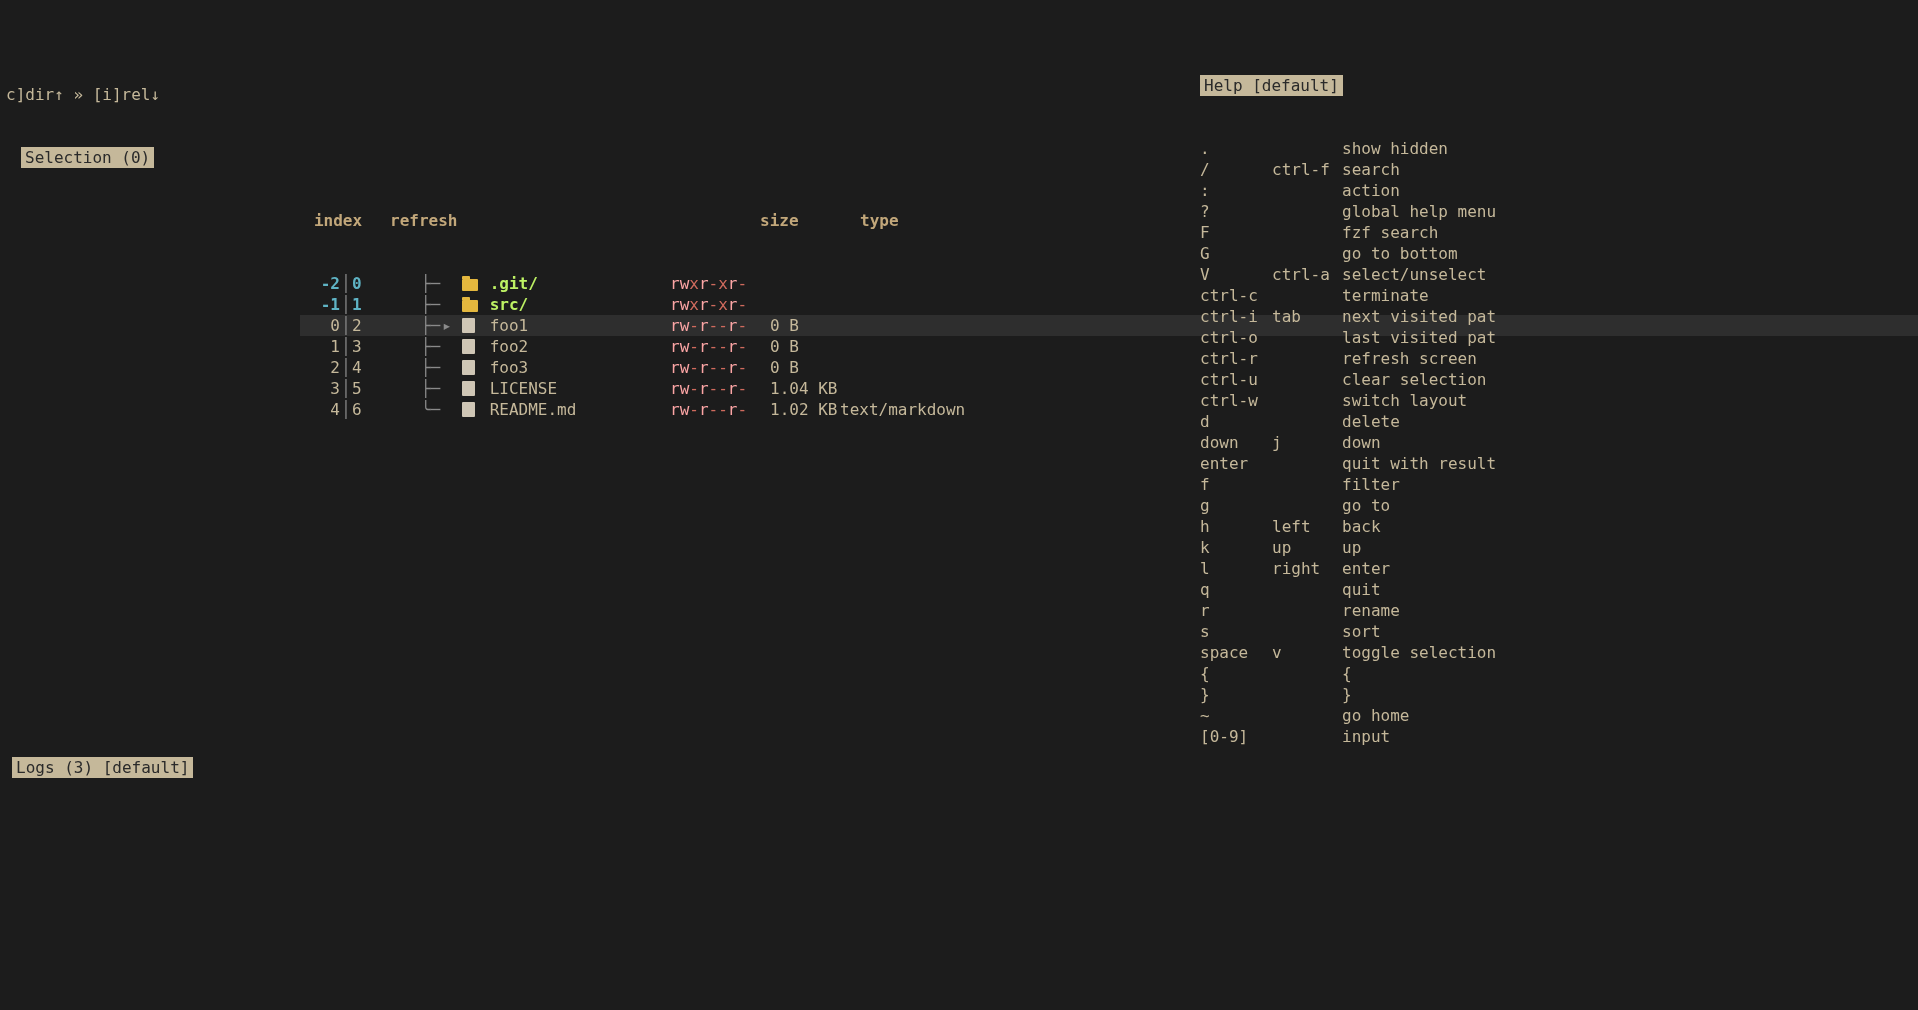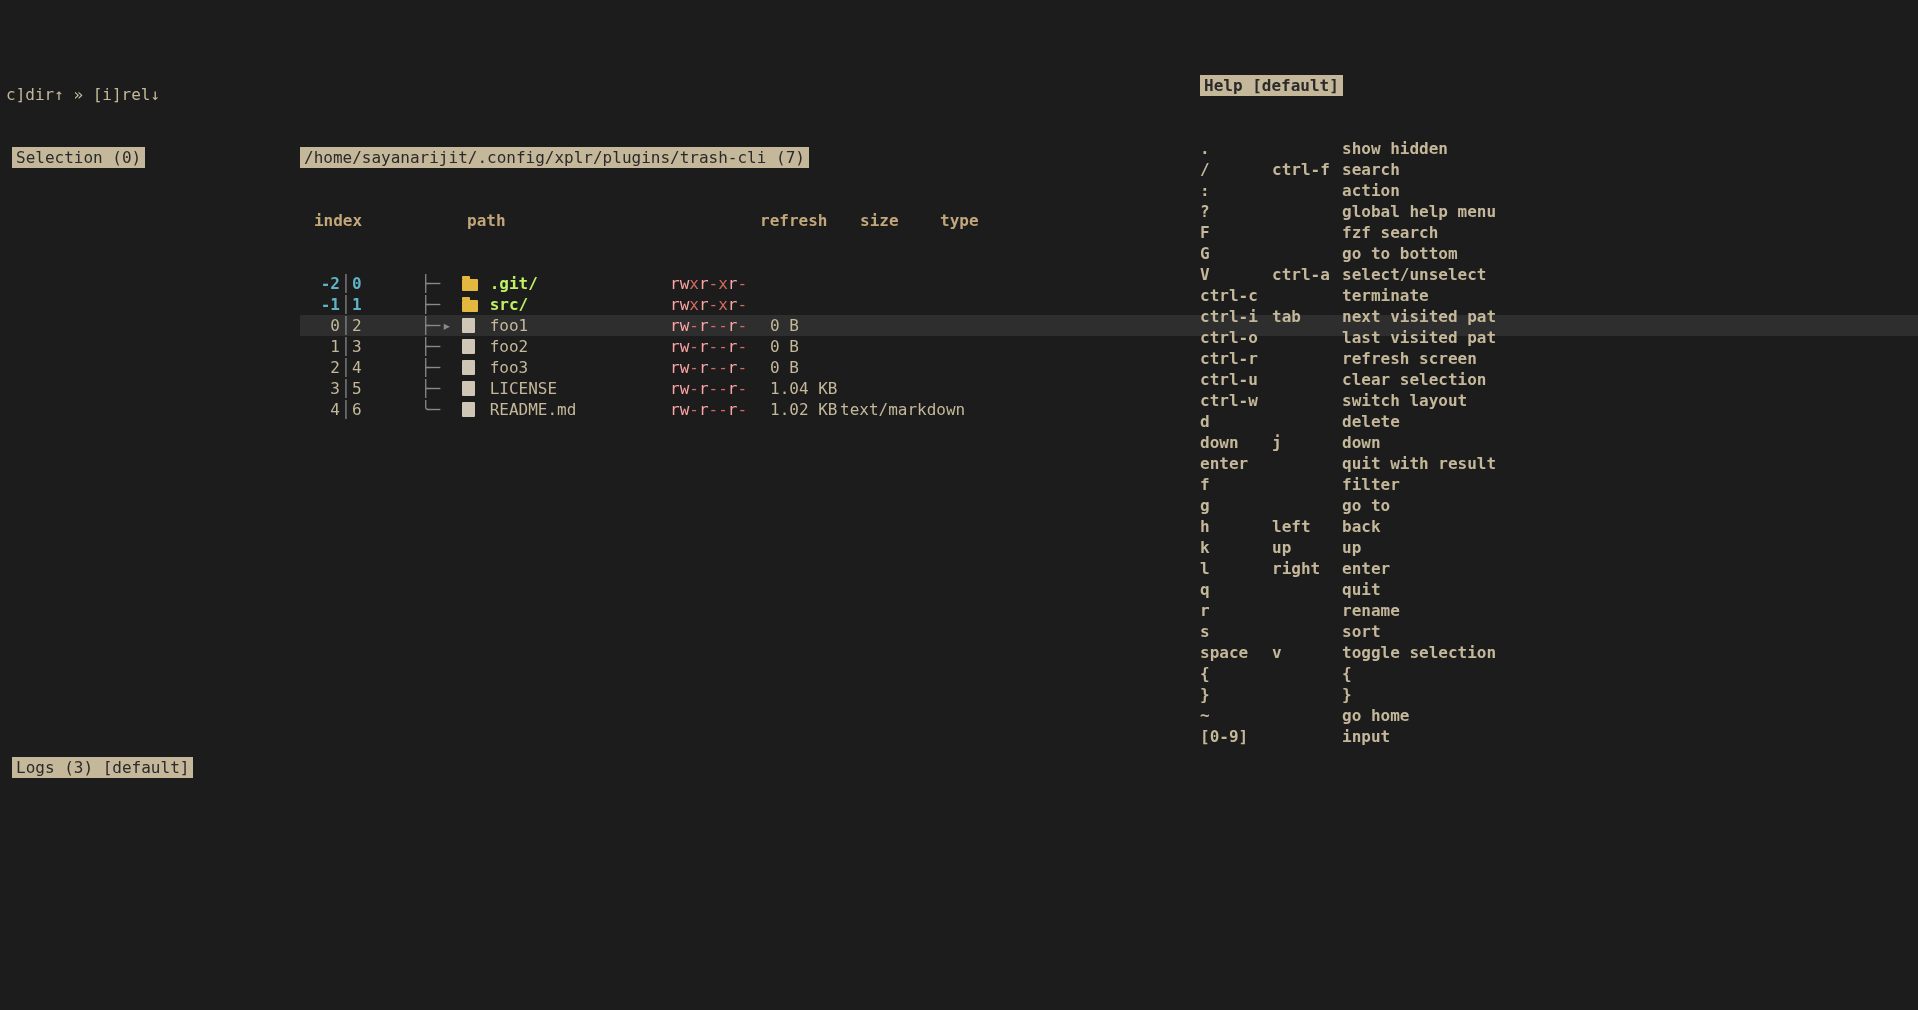--- a/index.html
+++ b/index.html
@@ -11,21 +11,21 @@
     line-height: 21px;
     width: 1918px;
     height: 1010px;
     overflow: hidden;
     white-space: pre;
   }
   .sortbar { padding-left: 6px; }
 
   .hdr { display: grid; grid-template-columns: 300px 890px 1px 520px; }
   .badge { background: #c5b89a; color: #2a2a2a; padding: 0 4px; display: inline-block; }
-  .badge-wrap { padding-left: 12px; }
+  .badge-wrap { padding-left: 21px; }
 
   .colhdr {
     display: grid;
     grid-template-columns: 90px 370px 100px 80px 160px;
     color: #c2a77a;
     font-weight: bold;
     padding-left: 300px;
   }
   .colhdr .idx { text-align: center; padding-right: 14px; }
 
@@ -59,44 +59,42 @@
   .icon-folder::before {
     content: ""; position: absolute; top: -3px; left: 0;
     width: 8px; height: 3px; background: #e4b73e; border-radius: 1px 1px 0 0;
   }
   .icon-file {
     display: inline-block; width: 13px; height: 15px;
     background: #cfc6b5; position: relative; top: 2px;
     border-radius: 1px;
   }
 
-  .help { position: absolute; top: 33px; left: 1200px; width: 320px; font-weight: bold; }
+  .help { position: absolute; top: 33px; left: 1200px; width: 320px; }
   .help-hdr { }
   .help-row { display: grid; grid-template-columns: 72px 70px 170px; }
   .help-row span { overflow: hidden; }
 
   .logs { position: absolute; top: 757px; left: 12px; }
 </style>
 </head>
 <body>
 
 
 
 <div class="sortbar">c]dir↑ » [i]rel↓</div>
 
 <div class="hdr">
   <div class="badge-wrap"><span class="badge">Selection (0)</span></div>
-  <div><span class="badge">/home/sayanarijit/.config/xplr/plugins/trash-cli (7)</span></div>
   <div></div>
   <div></div>
 </div>
 
 <div class="colhdr">
   <div class="idx">index</div>
-  <div>        <span>path</span></div>
   <div>refresh</div>
   <div>size</div>
   <div>type</div>
 </div>
 
 <div class="rows" id="rows"><div class="row dir"><span class="rel">-2</span><span class="sep">│</span><span class="abs">0</span><span class="tree">   ├─</span><span class="arrow"> </span><span><span class="icon-folder"></span></span><span class="name"> .git/</span><span class="perm"><span class="rw">rw</span><span class="x">x</span><span class="rw">r</span><span class="d">-</span><span class="x">x</span><span class="rw">r</span><span class="d">-</span></span><span class="size"></span><span class="type"></span></div><div class="row dir"><span class="rel">-1</span><span class="sep">│</span><span class="abs">1</span><span class="tree">   ├─</span><span class="arrow"> </span><span><span class="icon-folder"></span></span><span class="name"> src/</span><span class="perm"><span class="rw">rw</span><span class="x">x</span><span class="rw">r</span><span class="d">-</span><span class="x">x</span><span class="rw">r</span><span class="d">-</span></span><span class="size"></span><span class="type"></span></div><div class="row cursor"><span class="rel">0</span><span class="sep">│</span><span class="abs">2</span><span class="tree">   ├─</span><span class="arrow">▸</span><span><span class="icon-file"></span></span><span class="name"> foo1</span><span class="perm"><span class="rw">rw</span><span class="d">-</span><span class="rw">r</span><span class="d">--</span><span class="rw">r</span><span class="d">-</span></span><span class="size">0 B</span><span class="type"></span></div><div class="row"><span class="rel">1</span><span class="sep">│</span><span class="abs">3</span><span class="tree">   ├─</span><span class="arrow"> </span><span><span class="icon-file"></span></span><span class="name"> foo2</span><span class="perm"><span class="rw">rw</span><span class="d">-</span><span class="rw">r</span><span class="d">--</span><span class="rw">r</span><span class="d">-</span></span><span class="size">0 B</span><span class="type"></span></div><div class="row"><span class="rel">2</span><span class="sep">│</span><span class="abs">4</span><span class="tree">   ├─</span><span class="arrow"> </span><span><span class="icon-file"></span></span><span class="name"> foo3</span><span class="perm"><span class="rw">rw</span><span class="d">-</span><span class="rw">r</span><span class="d">--</span><span class="rw">r</span><span class="d">-</span></span><span class="size">0 B</span><span class="type"></span></div><div class="row"><span class="rel">3</span><span class="sep">│</span><span class="abs">5</span><span class="tree">   ├─</span><span class="arrow"> </span><span><span class="icon-file"></span></span><span class="name"> LICENSE</span><span class="perm"><span class="rw">rw</span><span class="d">-</span><span class="rw">r</span><span class="d">--</span><span class="rw">r</span><span class="d">-</span></span><span class="size">1.04 KB</span><span class="type"></span></div><div class="row"><span class="rel">4</span><span class="sep">│</span><span class="abs">6</span><span class="tree">   ╰─</span><span class="arrow"> </span><span><span class="icon-file"></span></span><span class="name"> README.md</span><span class="perm"><span class="rw">rw</span><span class="d">-</span><span class="rw">r</span><span class="d">--</span><span class="rw">r</span><span class="d">-</span></span><span class="size">1.02 KB</span><span class="type">text/markdown</span></div></div>
 
 <div class="help">
   <div class="help-hdr"><span class="badge">Help [default]</span></div>
   <div id="help-rows"><div class="help-row"><span>.</span><span></span><span>show hidden</span></div><div class="help-row"><span>/</span><span>ctrl-f</span><span>search</span></div><div class="help-row"><span>:</span><span></span><span>action</span></div><div class="help-row"><span>?</span><span></span><span>global help menu</span></div><div class="help-row"><span>F</span><span></span><span>fzf search</span></div><div class="help-row"><span>G</span><span></span><span>go to bottom</span></div><div class="help-row"><span>V</span><span>ctrl-a</span><span>select/unselect</span></div><div class="help-row"><span>ctrl-c</span><span></span><span>terminate</span></div><div class="help-row"><span>ctrl-i</span><span>tab</span><span>next visited pat</span></div><div class="help-row"><span>ctrl-o</span><span></span><span>last visited pat</span></div><div class="help-row"><span>ctrl-r</span><span></span><span>refresh screen</span></div><div class="help-row"><span>ctrl-u</span><span></span><span>clear selection</span></div><div class="help-row"><span>ctrl-w</span><span></span><span>switch layout</span></div><div class="help-row"><span>d</span><span></span><span>delete</span></div><div class="help-row"><span>down</span><span>j</span><span>down</span></div><div class="help-row"><span>enter</span><span></span><span>quit with result</span></div><div class="help-row"><span>f</span><span></span><span>filter</span></div><div class="help-row"><span>g</span><span></span><span>go to</span></div><div class="help-row"><span>h</span><span>left</span><span>back</span></div><div class="help-row"><span>k</span><span>up</span><span>up</span></div><div class="help-row"><span>l</span><span>right</span><span>enter</span></div><div class="help-row"><span>q</span><span></span><span>quit</span></div><div class="help-row"><span>r</span><span></span><span>rename</span></div><div class="help-row"><span>s</span><span></span><span>sort</span></div><div class="help-row"><span>space</span><span>v</span><span>toggle selection</span></div><div class="help-row"><span>{</span><span></span><span>{</span></div><div class="help-row"><span>}</span><span></span><span>}</span></div><div class="help-row"><span>~</span><span></span><span>go home</span></div><div class="help-row"><span>[0-9]</span><span></span><span>input</span></div></div>

